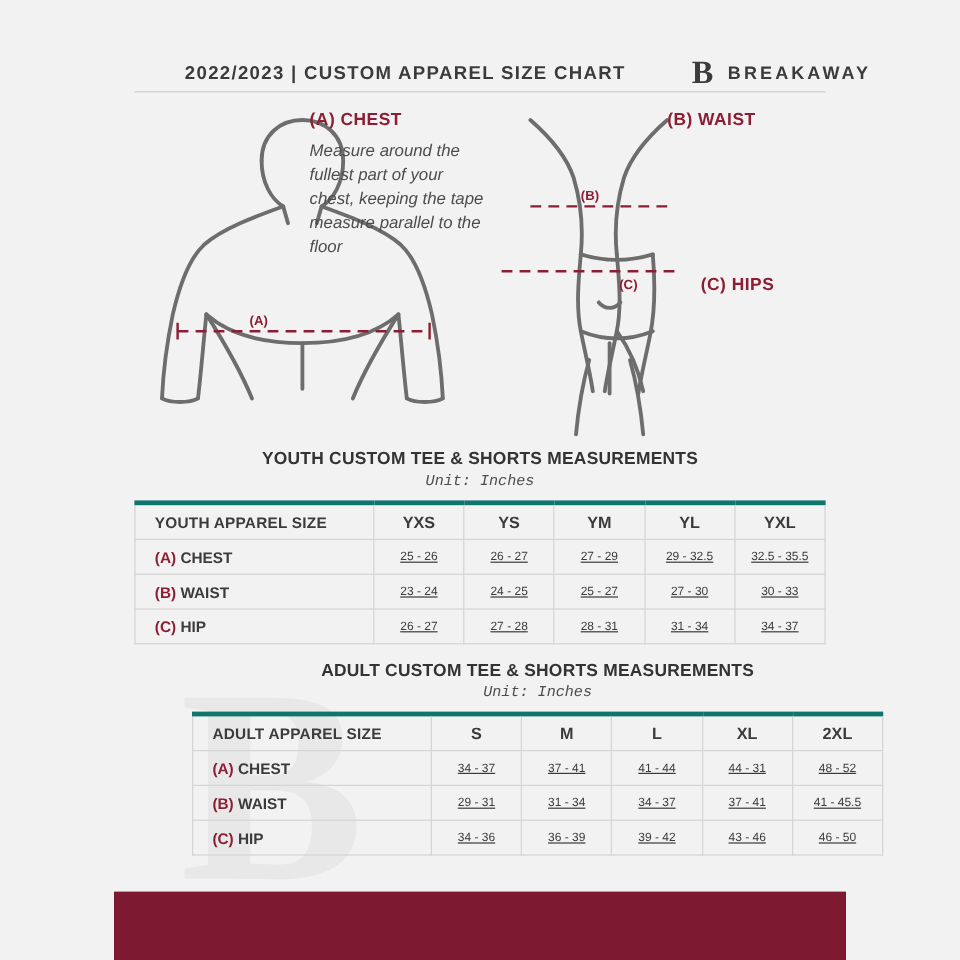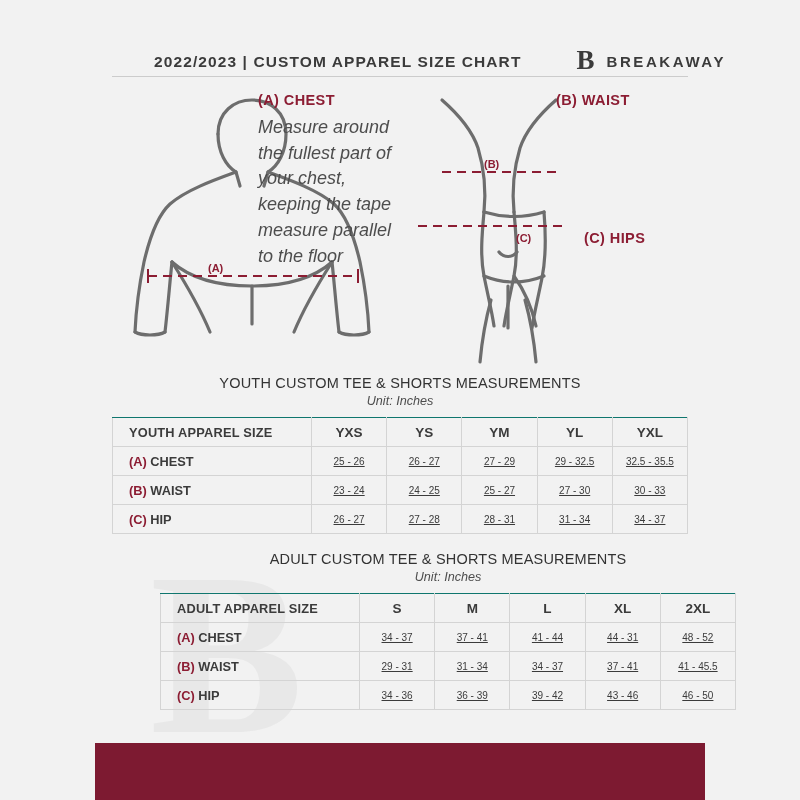--- a/index.html
+++ b/index.html
@@ -112,21 +112,21 @@
     z-index: 3;
   }
   .note-title {
     font-size: 14.5px;
     font-weight: bold;
     color: #8c1d33;
     letter-spacing: .4px;
     margin-bottom: 7px;
   }
   .note-body {
-    font-size: 18px;
+    font-size: 14px;
     font-style: italic;
     color: #4d4d4d;
     line-height: 1.43;
   }
   #note-chest  { left: 258px; top: 82px;  width: 150px; }
   #note-waist  { left: 556px; top: 82px;  width: 134px; }
   #note-hips   { left: 584px; top: 220px; width: 134px; }
 
   .callout {
     position: absolute;
@@ -137,31 +137,32 @@
   }
 
   
   .block { position: absolute; left: 112px; width: 576px; z-index: 2; }
   #block-youth { top: 365px; }
   #block-adult { top: 541px; padding-left: 48px; }
 
   .block-title {
     text-align: center;
     font-size: 14.5px;
-    font-weight: normal;
+    font-weight: bold;
     color: #333333;
     letter-spacing: .2px;
   }
   .block-unit {
     text-align: center;
     font-size: 12.6px;
     font-style: italic;
     color: #4d4d4d;
     margin-top: 3px;
     margin-bottom: 9px;
+    font-family: Liberation Mono, monospace;
   }
   table {
     width: 576px;
     border-collapse: collapse;
     table-layout: fixed;
   }
   th, td {
     border: 1px solid #d4d4d4;
     height: 28px;
     font-size: 12.6px;
@@ -189,21 +190,21 @@
     font-size: 10px;
     color: #3b3b3b;
     text-decoration: underline;
   }
   td.row-label {
     font-size: 12.8px;
     font-weight: bold;
     color: #3b3b3b;
   }
   td.row-label .tag { color: #8c1d33; }
-  .tbl-top-border { border-top: 1px solid #0f766e; }
+  .tbl-top-border { border-top: 4px solid #0f766e; }
 
   
   .footer-bar {
     position: absolute;
     left: 95px;
     top: 733px;
     width: 610px;
     height: 57px;
     background: #7d1a31;
     z-index: 2;

